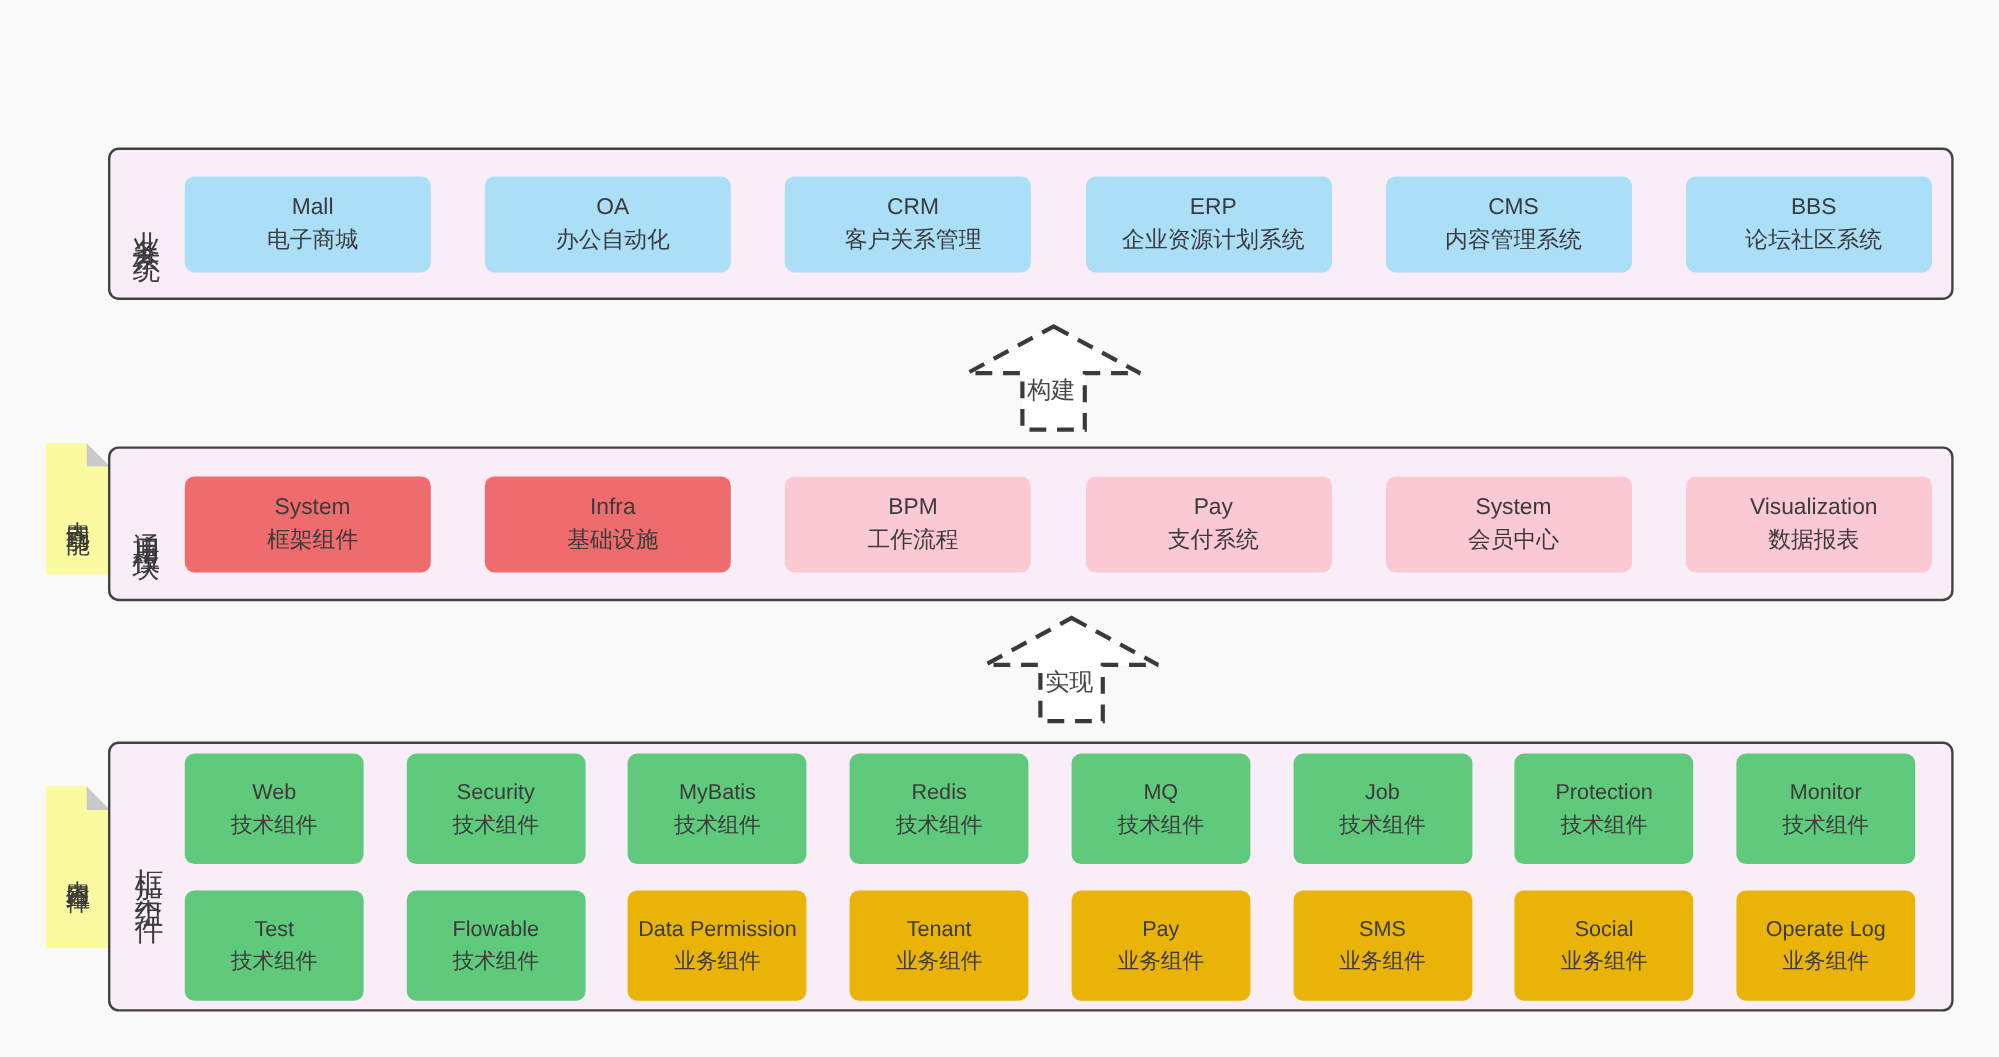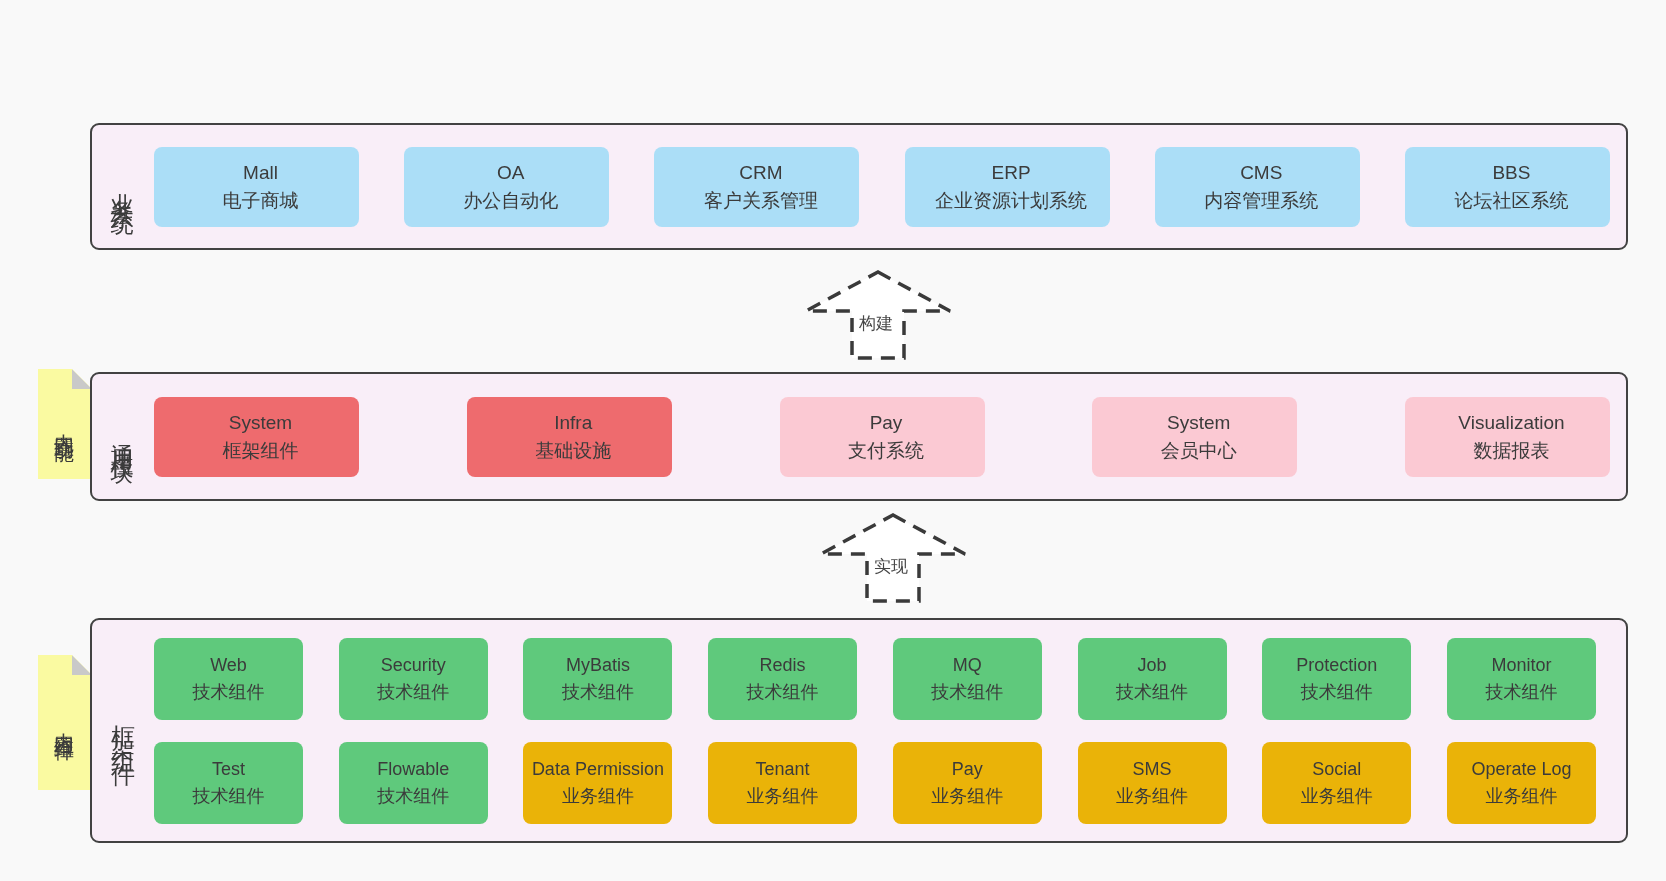--- a/index.html
+++ b/index.html
@@ -50,21 +50,21 @@
     border-radius:8px;
     display:flex;flex-direction:column;
     align-items:center;justify-content:center;
     text-align:center;
     line-height:1.45;
     color:#3b3b3b;
     box-sizing:border-box;
     padding:4px 6px;
   }
   .w1{width:205px;height:80px;font-size:19px;padding-left:14px;}
-  .w2{width:149px;height:82px;font-size:18px;}
+  .w2{width:149px;height:92px;font-size:18px;}
   .blue{background:#abdef7;}
   .red{background:#ee6b6e;}
   .pink{background:#fbc9d3;}
   .gdark{background:#5fc97c;}
   .glight{background:#eab308;}
   .note{
     position:absolute;left:38px;width:54px;
     background:#fafaa1;
     clip-path:polygon(0 0, calc(100% - 20px) 0, 100% 20px, 100% 100%, 0 100%);
     display:flex;align-items:center;justify-content:center;
@@ -84,21 +84,21 @@
     letter-spacing:3px;
     color:#3b3b3b;
   }
   .arrow{position:absolute;width:150px;height:92px;}
   #arrow1{left:803px;top:269px;}
   #arrow2{left:818px;top:512px;}
   .arrow svg{position:absolute;left:0;top:0;}
   .arrow-label{
     position:absolute;left:0;right:4px;top:43px;
     text-align:center;
-    font-size:17px;color:#474747;
+    font-size:20px;color:#474747;
   }
 </style>
 </head>
 <body>
 
 <div class="layer" id="layer1">
   <div class="layer-label">
     <span>业务系统</span>
   </div>
   <div class="boxes">
@@ -148,20 +148,24 @@
   <div class="boxes">
     <div class="box w1 red">
       <span>System</span>
       <span>框架组件</span>
     </div>
     <div class="box w1 red">
       <span>Infra</span>
       <span>基础设施</span>
     </div>
     <div class="box w1 pink">
+      <span>BPM</span>
+      <span>工作流程</span>
+    </div>
+    <div class="box w1 pink">
       <span>Pay</span>
       <span>支付系统</span>
     </div>
     <div class="box w1 pink">
       <span>System</span>
       <span>会员中心</span>
     </div>
     <div class="box w1 pink">
       <span>Visualization</span>
       <span>数据报表</span>

